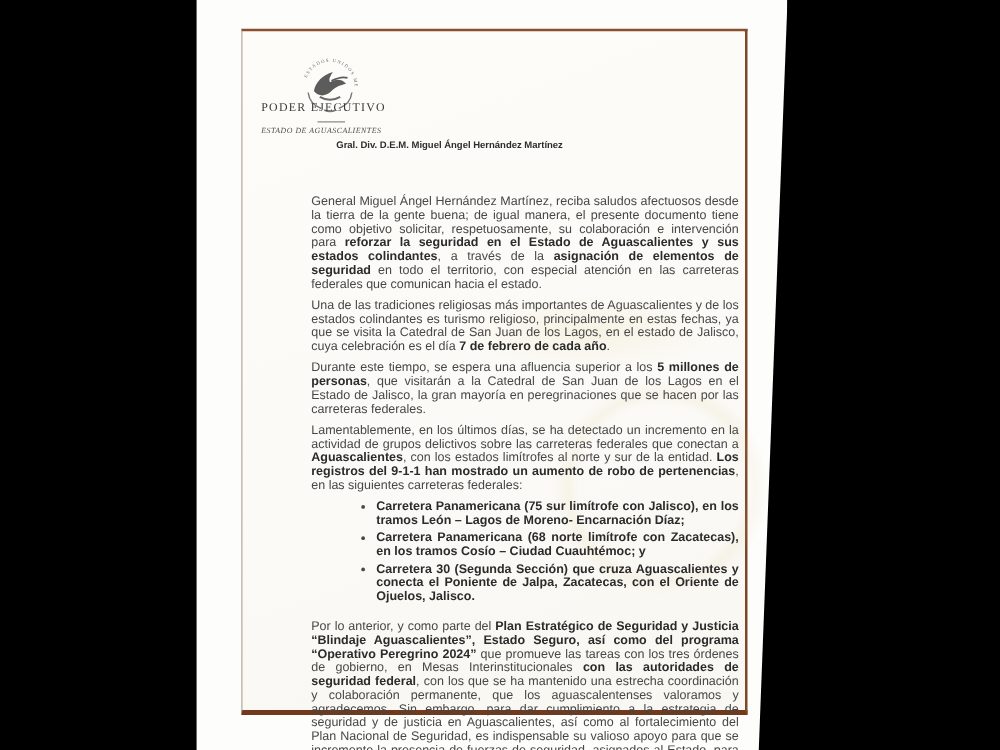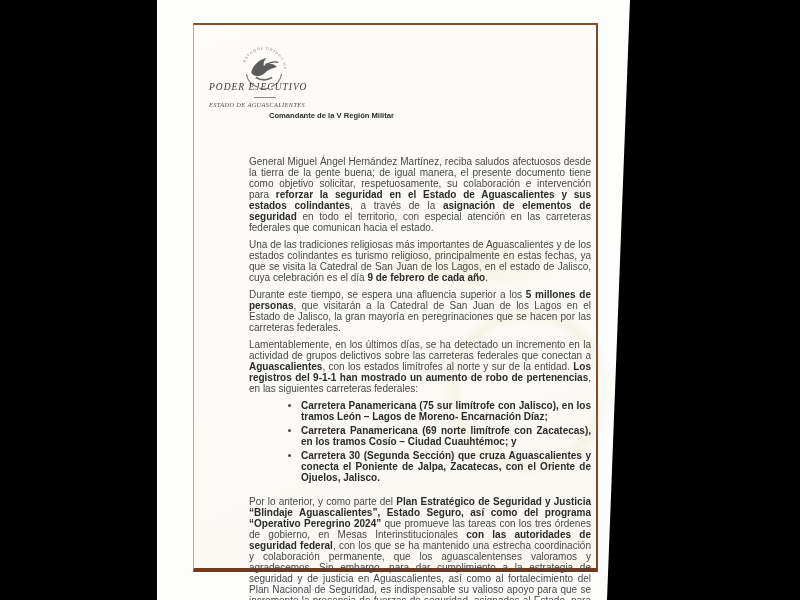--- a/index.html
+++ b/index.html
@@ -37,21 +37,21 @@
   }
   .wm1 { left: 170px; top: 210px; width: 210px; height: 60px; }
   .wm2 { left: 250px; top: 280px; width: 170px; height: 170px;
          background: radial-gradient(ellipse at center, rgba(210,190,120,0) 55%, rgba(210,190,120,0.10) 62%, rgba(210,190,120,0) 72%); }
 
   .seal { position: absolute; left: 42px; top: 14px; width: 56px; height: 56px; }
 
   .poder {
     position: absolute; left: 15px; top: 57px; width: 120px;
     font-family: "Liberation Serif", serif;
-    font-style: italic; font-size: 9.5px; letter-spacing: 1px;
+    font-size: 9.5px; letter-spacing: 1px;
     color: #3c3a38; white-space: nowrap;
   }
   .poder-divider {
     position: absolute; left: 60px; top: 72px; width: 22px; height: 0;
     border-top: 1px solid #8d8b88;
   }
   .estado {
     position: absolute; left: 15px; top: 76px; width: 140px;
     font-family: "Liberation Serif", serif;
     font-style: italic; font-size: 6.3px; letter-spacing: 0.4px;
@@ -101,29 +101,29 @@
       <path d="M9,30 Q10,38 18,41" stroke="#777" stroke-width="1" fill="none"></path>
       <path d="M39,30 Q38,38 30,41" stroke="#777" stroke-width="1" fill="none"></path>
       <path d="M20,42 Q24,44 28,42" stroke="#777" stroke-width="1" fill="none"></path>
     </svg>
 
     <div class="poder">PODER EJECUTIVO</div>
     <div class="poder-divider"></div>
     <div class="estado">ESTADO DE AGUASCALIENTES</div>
 
     <div class="recipient">
-      <div>Comandante de la V Región Militar</div>
+      <div>Gral. Div. D.E.M. Miguel Ángel Hernández Martínez</div>
     </div>
 
     <div class="letter-body">
         <p><span>General Miguel Ángel Hernández Martínez, reciba saludos afectuosos desde la tierra de la gente buena; de igual manera, el presente documento tiene como objetivo solicitar, respetuosamente, su colaboración e intervención para </span><span class="b">reforzar la seguridad en el Estado de Aguascalientes y sus estados colindantes</span><span>, a través de la </span><span class="b">asignación de elementos de seguridad</span><span> en todo el territorio, con especial atención en las carreteras federales que comunican hacia el estado.</span></p>
-        <p><span>Una de las tradiciones religiosas más importantes de Aguascalientes y de los estados colindantes es turismo religioso, principalmente en estas fechas, ya que se visita la Catedral de San Juan de los Lagos, en el estado de Jalisco, cuya celebración es el día </span><span class="b">9 de febrero de cada año</span><span>.</span></p>
+        <p><span>Una de las tradiciones religiosas más importantes de Aguascalientes y de los estados colindantes es turismo religioso, principalmente en estas fechas, ya que se visita la Catedral de San Juan de los Lagos, en el estado de Jalisco, cuya celebración es el día </span><span class="b">7 de febrero de cada año</span><span>.</span></p>
         <p><span>Durante este tiempo, se espera una afluencia superior a los </span><span class="b">5 millones de personas</span><span>, que visitarán a la Catedral de San Juan de los Lagos en el Estado de Jalisco, la gran mayoría en peregrinaciones que se hacen por las carreteras federales.</span></p>
         <p><span>Lamentablemente, en los últimos días, se ha detectado un incremento en la actividad de grupos delictivos sobre las carreteras federales que conectan a </span><span class="b">Aguascalientes</span><span>, con los estados limítrofes al norte y sur de la entidad. </span><span class="b">Los registros del 9-1-1 han mostrado un aumento de robo de pertenencias</span><span>, en las siguientes carreteras federales:</span></p>
         <ul>
           <li><span class="b">Carretera Panamericana (75 sur limítrofe con Jalisco), en los tramos León – Lagos de Moreno- Encarnación Díaz;</span></li>
-          <li><span class="b">Carretera Panamericana (69 norte limítrofe con Zacatecas), en los tramos Cosío – Ciudad Cuauhtémoc; y</span></li>
+          <li><span class="b">Carretera Panamericana (68 norte limítrofe con Zacatecas), en los tramos Cosío – Ciudad Cuauhtémoc; y</span></li>
           <li><span class="b">Carretera 30 (Segunda Sección) que cruza Aguascalientes y conecta el Poniente de Jalpa, Zacatecas, con el Oriente de Ojuelos, Jalisco.</span></li>
         </ul>
         <p><span>Por lo anterior, y como parte del </span><span class="b">Plan Estratégico de Seguridad y Justicia “Blindaje Aguascalientes”, Estado Seguro, así como del programa “Operativo Peregrino 2024”</span><span> que promueve las tareas con los tres órdenes de gobierno, en Mesas Interinstitucionales </span><span class="b">con las autoridades de seguridad federal</span><span>, con los que se ha mantenido una estrecha coordinación y colaboración permanente, que los aguascalentenses valoramos y agradecemos. Sin embargo, para dar cumplimiento a la estrategia de seguridad y de justicia en Aguascalientes, así como al fortalecimiento del Plan Nacional de Seguridad, es indispensable su valioso apoyo para que se incremente la presencia de fuerzas de seguridad, asignados al Estado, para garantizar la seguridad en las zonas federales de acceso a nuestra entidad, así como, en este periodo de turismo religioso.</span></p>
       </div>
   </div>
 </div>
 
 </body></html>

